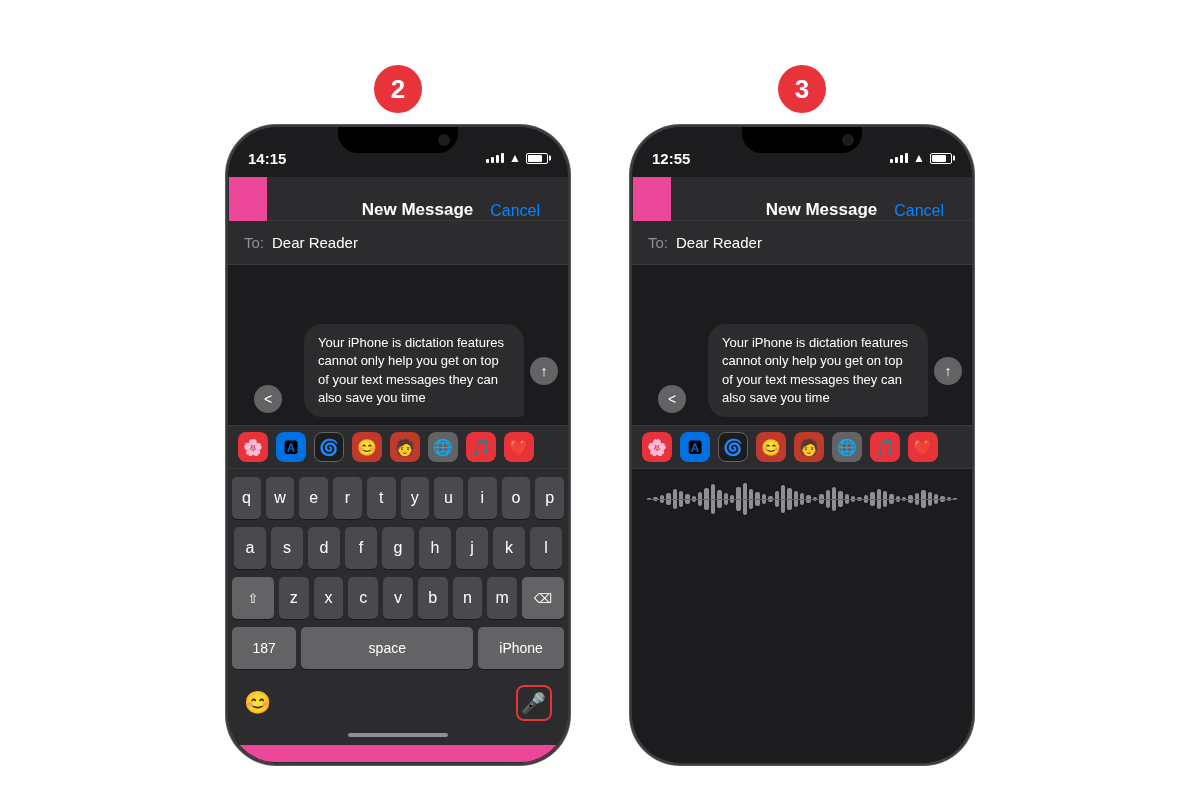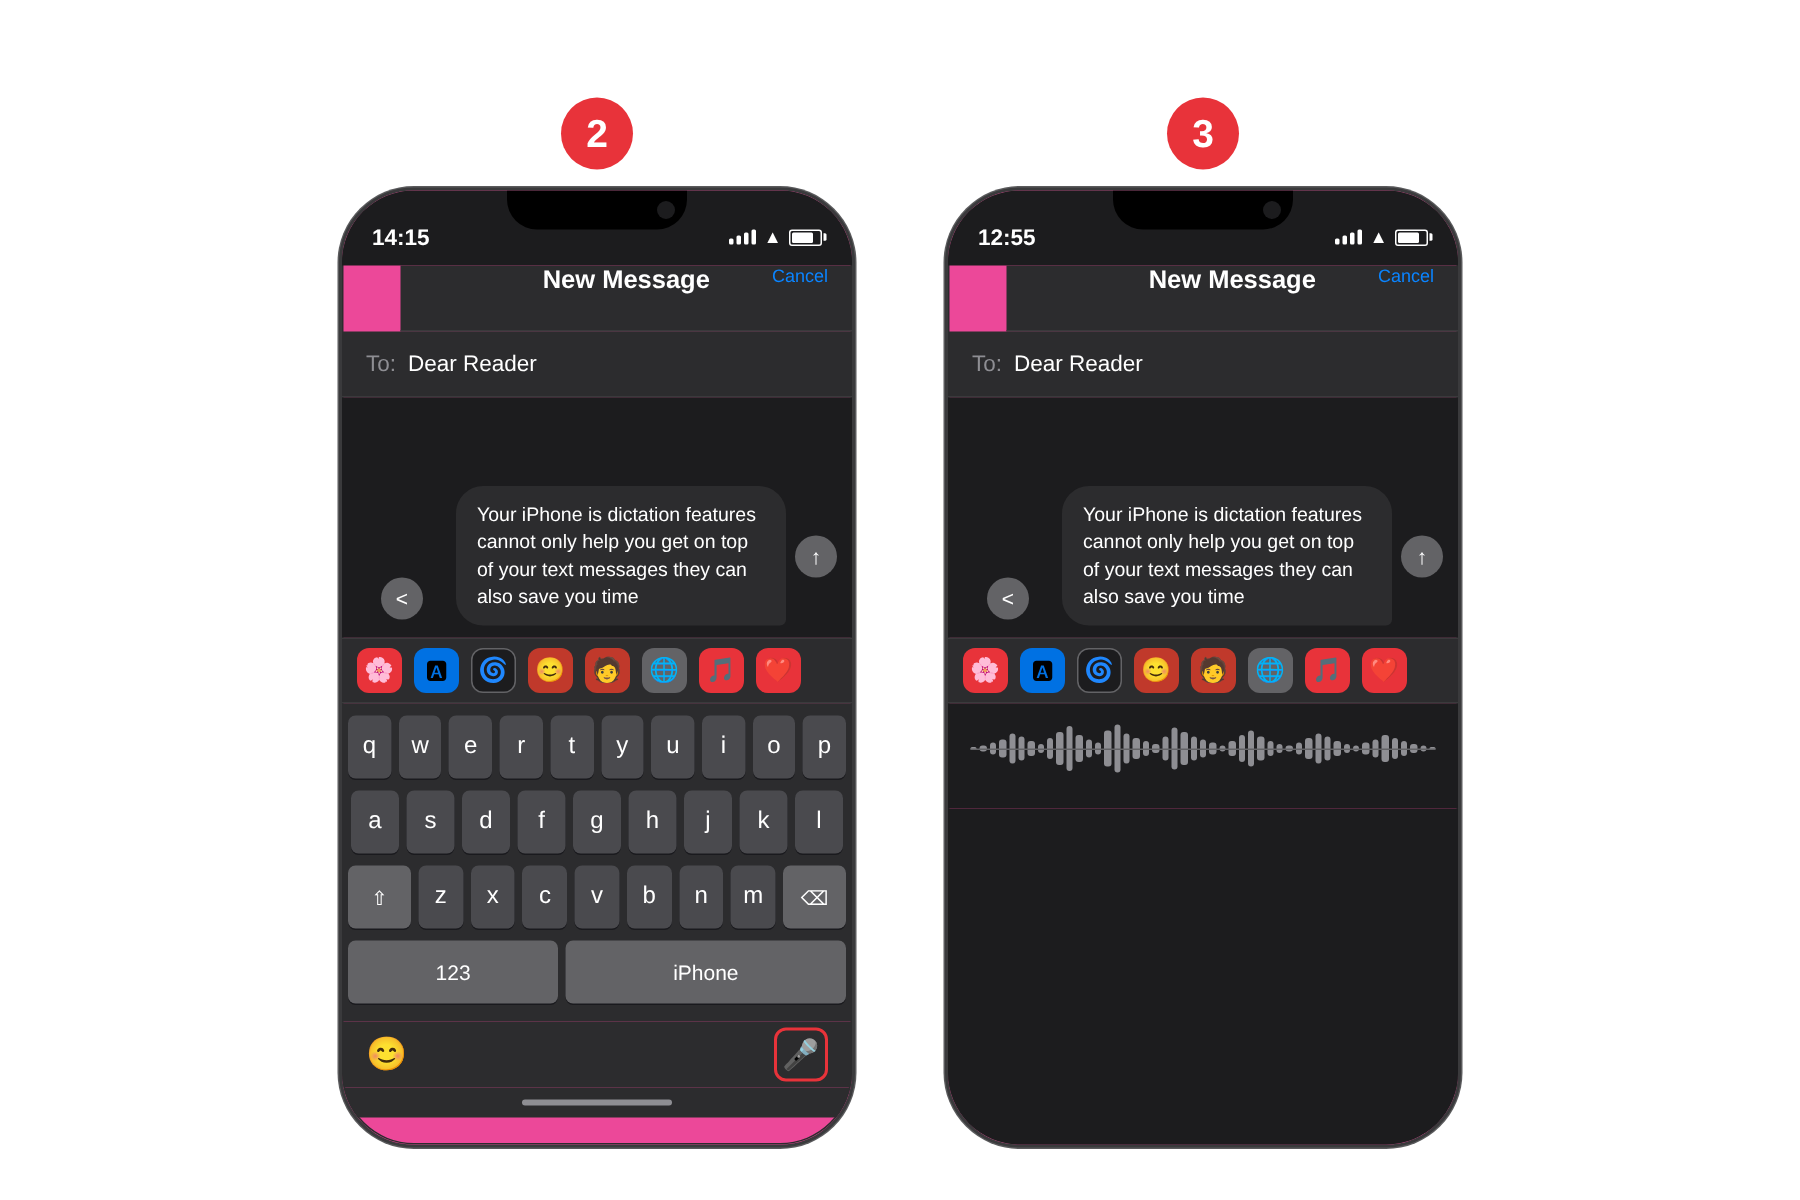--- a/index.html
+++ b/index.html
@@ -166,36 +166,36 @@
       background: white;
       height: 100%;
       width: 75%;
       border-radius: 1px;
     }
     
     .nav-bar {
       background: #2c2c2e;
       height: 44px;
       display: flex;
-      align-items: flex-start;
+      align-items: flex-end;
       justify-content: center;
       position: relative;
       border-bottom: 0.5px solid #3a3a3c;
       margin-left: 39px;
     }
     .nav-title {
       color: white;
       font-size: 17px;
       font-weight: 600;
     }
     .nav-cancel {
       position: absolute;
-      right: 16px;
+      right: 28px;
       color: #0a84ff;
-      font-size: 12px;
+      font-size: 16px;
     }
     
     .to-field {
       background: #2c2c2e;
       height: 44px;
       display: flex;
       align-items: center;
       padding: 0 16px;
       border-bottom: 0.5px solid #3a3a3c;
       gap: 8px;
@@ -522,21 +522,22 @@
           <div class="key">z</div>
           <div class="key">x</div>
           <div class="key">c</div>
           <div class="key">v</div>
           <div class="key">b</div>
           <div class="key">n</div>
           <div class="key">m</div>
           <div class="key-special key-delete">⌫</div>
         </div>
         <div class="key-row">
-          <div class="key-special key-123">123</div>
+          <div class="key-special key-123">187</div>
+          <div class="key-special key-space">space</div>
           <div class="key-special key-return">iPhone</div>
         </div>
       </div>
 
       <div class="keyboard-bottom">
         <span class="keyboard-emoji">😊</span>
         <div class="keyboard-mic">
           <span>🎤</span>
         </div>
       </div>

